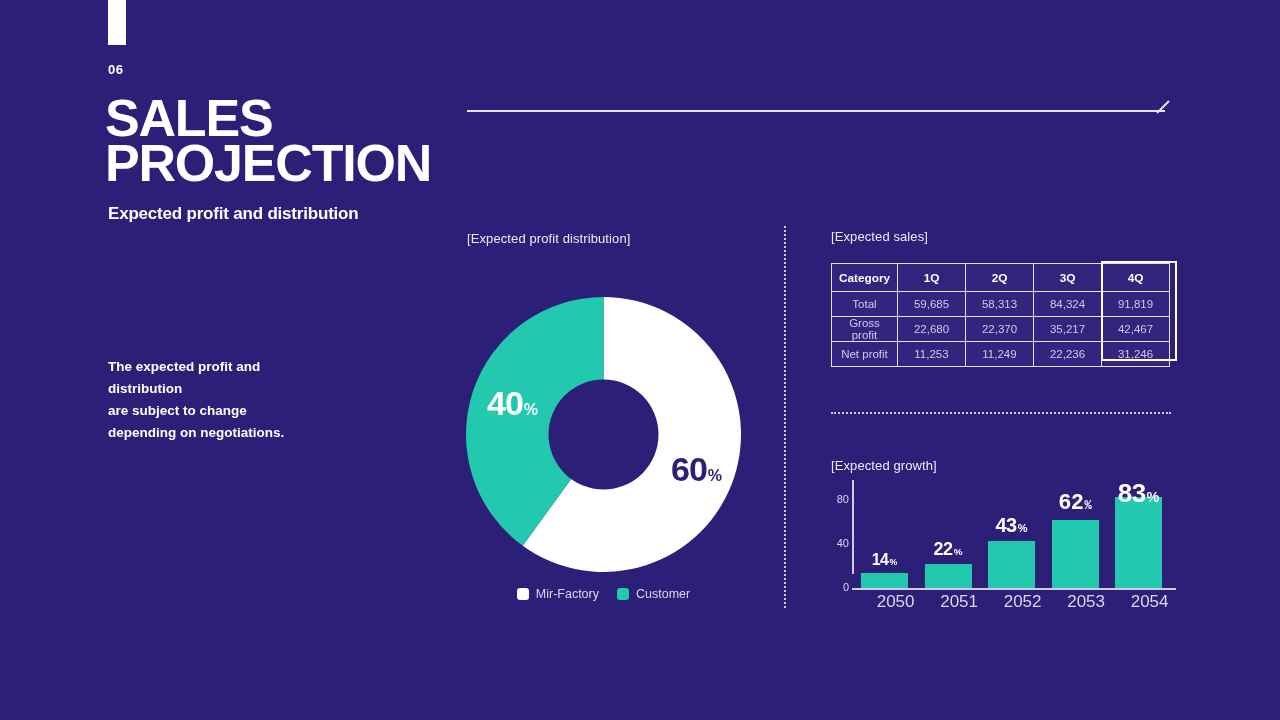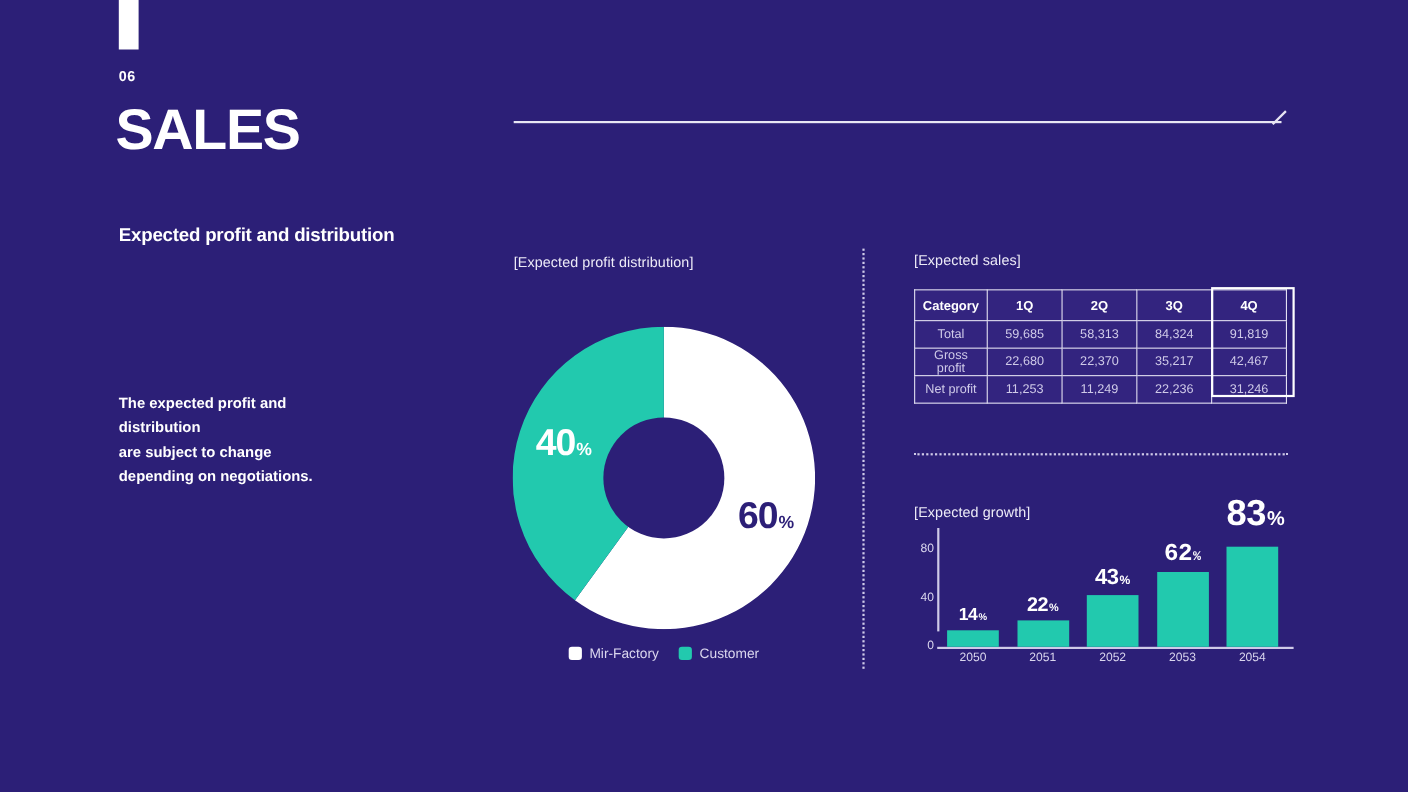--- a/index.html
+++ b/index.html
@@ -137,34 +137,35 @@
   .bar{
     position:absolute;bottom:0;left:0;width:47px;background:#22C9AE;
   }
   .bar-val{
     position:absolute;left:0;width:47px;text-align:center;color:#FFFFFF;
     font-weight:bold;white-space:nowrap;
   }
   .bar-val .n{letter-spacing:-.5px;}
   .bar-val .p{font-size:.55em;font-weight:bold;margin-left:1px;}
   .bar-x{
-    position:absolute;top:114px;width:60px;text-align:center;
-    font-size:11px;color:#DAD6EE;
+    position:absolute;top:114px;width:60px;text-align:right;
+    font-size:17px;color:#DAD6EE;
   }
 </style>
 </head>
 <body>
 
 <div class="slide">
 
   <div class="num-bar"></div>
   <div class="num-label">06</div>
 
   <div class="title">
     <span class="l1">SALES</span>
+    <span class="l2">PROJECTION</span>
   </div>
   <div class="subtitle">Expected profit and distribution</div>
 
   <div class="rule"></div>
   <svg class="rule-arrow" viewBox="0 0 14 14">
     <path d="M0 13 L12 1" stroke="#E8E6F4" stroke-width="2" fill="none"></path>
   </svg>
 
   <div class="lead" style="white-space:pre-line;">The expected profit and distribution
 are subject to change
@@ -273,19 +274,19 @@
           <div class="bar-val" style="font-size: 20px; bottom: 51.3px;"><span class="n">43</span><span class="p">%</span></div>
         </div>
         <div class="bar-x" style="left: 150.5px;">2052</div>
         <div class="bar-col" style="left: 220.5px; height: 68.2px;">
           <div class="bar" style="height: 68.2px;"></div>
           <div class="bar-val" style="font-size: 22px; bottom: 72.2px; font-family: Liberation Mono, monospace;"><span class="n">62</span><span class="p">%</span></div>
         </div>
         <div class="bar-x" style="left: 214px;">2053</div>
         <div class="bar-col" style="left: 284px; height: 91.3px;">
           <div class="bar" style="height: 91.3px;"></div>
-          <div class="bar-val" style="font-size: 33px; bottom: 103px;"><span class="n">83</span><span class="p">%</span></div>
+          <div class="bar-val" style="font-size: 26px; bottom: 79px;"><span class="n">83</span><span class="p">%</span></div>
         </div>
         <div class="bar-x" style="left: 277.5px;">2054</div>
       </div>
   </div>
 
 </div>
 
 </body></html>

